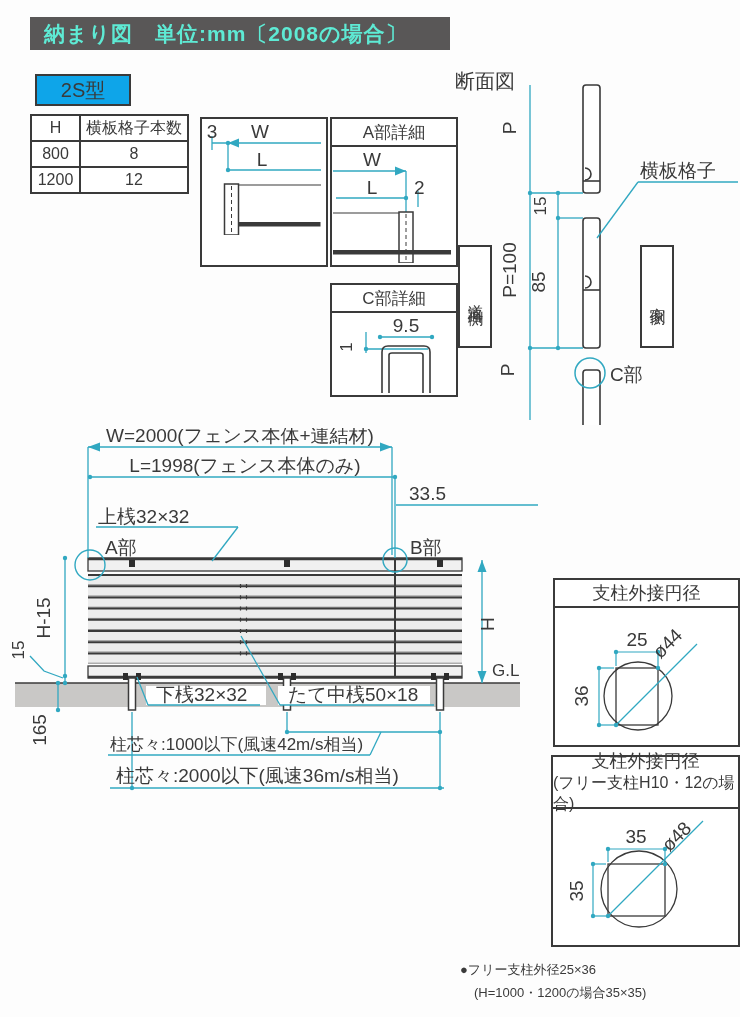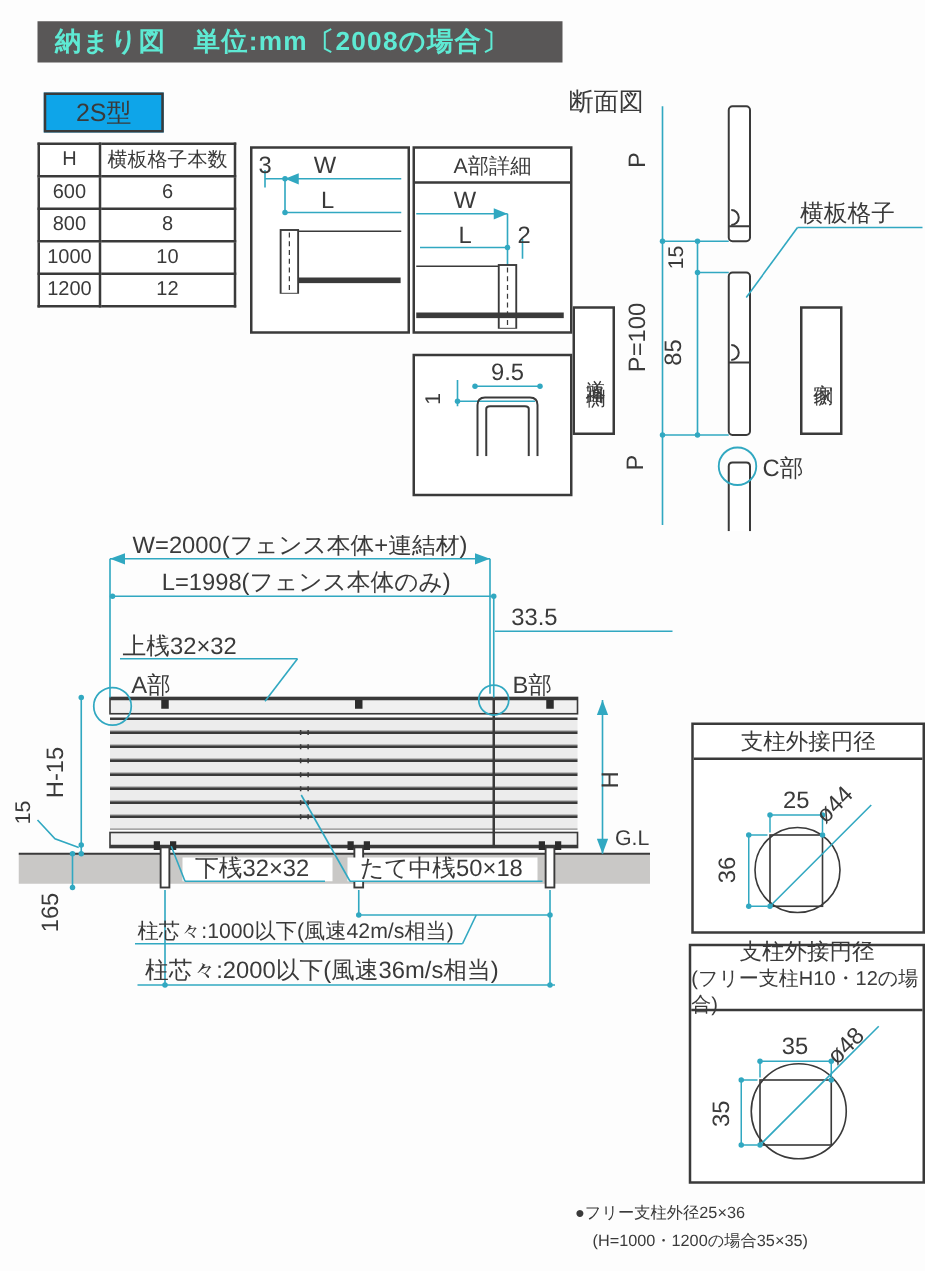--- a/index.html
+++ b/index.html
@@ -34,30 +34,22 @@
 
   <div class="abs model-badge">2S型</div>
 
   <table class="spec abs">
     <tbody>
         <tr>
       <th class="c1">H</th>
       <th class="c2">横板格子本数</th>
     </tr>
     <tr>
-      <td>600</td>
-      <td>6</td>
-    </tr>
-    <tr>
       <td>800</td>
       <td>8</td>
-    </tr>
-    <tr>
-      <td>1000</td>
-      <td>10</td>
     </tr>
     <tr>
       <td>1200</td>
       <td>12</td>
     </tr>
   </tbody>
     </table>
 
   <div class="abs detail-box" style="left:200px;top:117px;width:124px;height:146px;">
     <svg width="120" height="116" viewBox="0 0 120 116">
@@ -99,20 +91,21 @@
       <g stroke="#3a3a3a" fill="none">
         <line x1="1" y1="66" x2="67" y2="66" stroke-width="1.2"></line>
         <rect x="67" y="65" width="14" height="51" stroke-width="1.5" fill="#fff"></rect>
         <line x1="74" y1="67" x2="74" y2="116" stroke-dasharray="4 3" stroke-width="1"></line>
         <rect x="1" y="103" width="118" height="4.5" fill="#3a3a3a" stroke="none"></rect>
       </g>
     </svg>
   </div>
 
   <div class="abs detail-box" style="left:330px;top:283px;width:124px;height:110px;">
+    <div class="detail-title">C部詳細</div>
     <svg width="120" height="80" viewBox="0 0 120 80">
       <g stroke="#31a8c1" stroke-width="1.3" fill="none">
         <line x1="48" y1="24" x2="100" y2="24"></line>
         <line x1="34" y1="19" x2="34" y2="40"></line>
         <line x1="34" y1="36" x2="96" y2="36"></line>
       </g>
       <circle cx="48" cy="24" r="2.2" fill="#31a8c1"></circle>
       <circle cx="100" cy="24" r="2.2" fill="#31a8c1"></circle>
       <circle cx="34" cy="36" r="2.2" fill="#31a8c1"></circle>
       <text x="74" y="19" text-anchor="middle" class="dimtxt-l">9.5</text>

